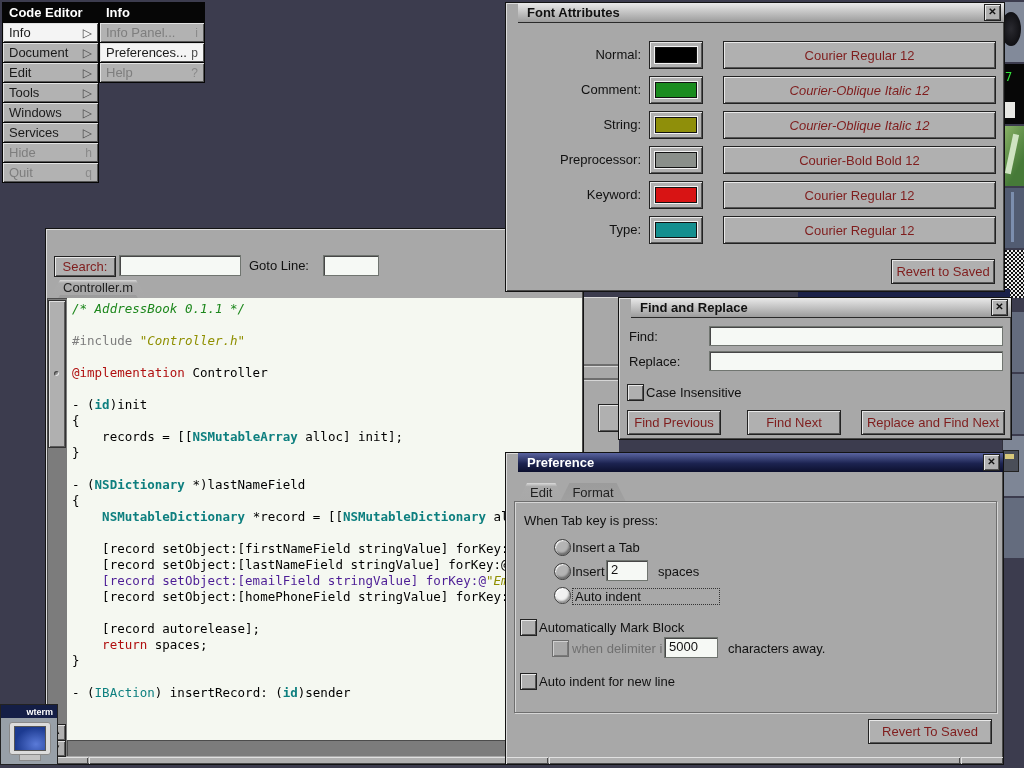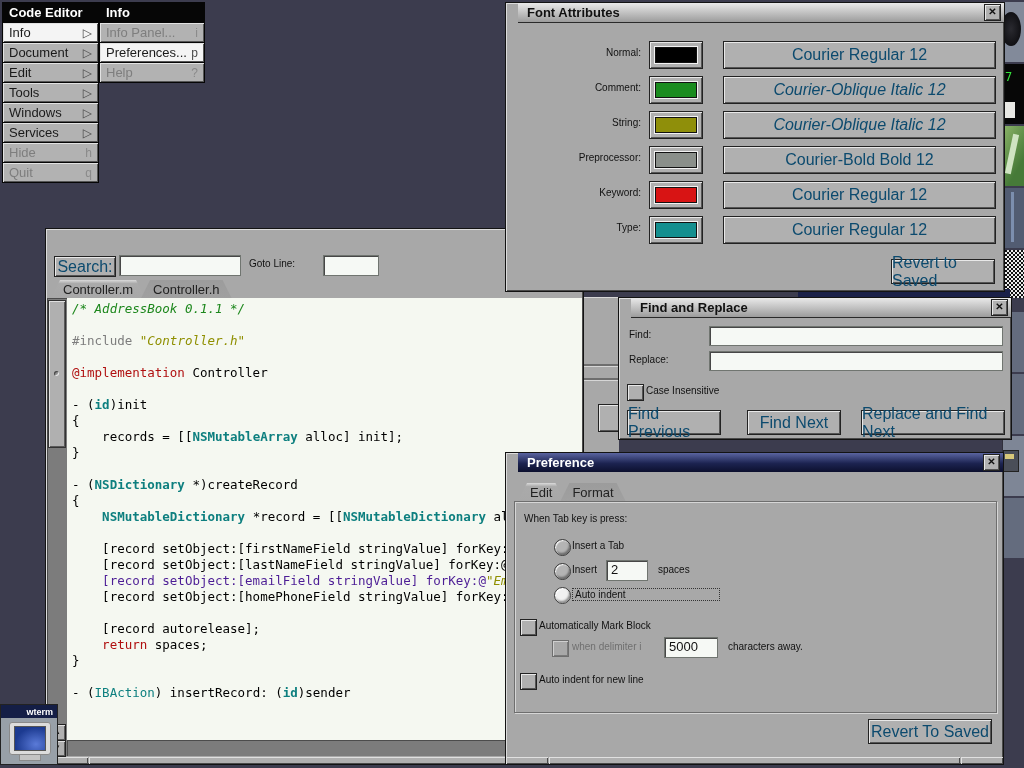--- a/index.html
+++ b/index.html
@@ -15,25 +15,25 @@
   .tb-blue{background:linear-gradient(#5a64a0,#1c2350 55%,#0c102e);color:#fff;}
   .tbtxt{margin-left:6px;white-space:nowrap;overflow:hidden;}
   .xbtn{margin-left:auto;width:15px;height:15px;background:#b2b2b2;border:1px solid #222;
     box-shadow:inset 1px 1px 0 #e8e8e8, inset -1px -1px 0 #555;
     font-size:10px;line-height:14px;text-align:center;color:#111;font-weight:bold;}
   .minibtn{width:15px;height:15px;background:#b2b2b2;border:1px solid #222;flex:0 0 auto;
     box-shadow:inset 1px 1px 0 #e8e8e8, inset -1px -1px 0 #555;display:flex;align-items:center;justify-content:center;}
   .minibox{width:7px;height:7px;border:1px solid #222;background:#9a9a9a;}
   .btn{position:absolute;background:#b0b0b0;border:1px solid #222;
     box-shadow:inset 1px 1px 0 #e8e8e8, inset -1px -1px 0 #555;
-    display:flex;align-items:center;justify-content:center;font-size:16px;color:#0c4a6e;}
+    display:flex;align-items:center;justify-content:center;font-size:13px;color:#7f1d1d;}
   .field{position:absolute;background:#f6f9f5;border:1px solid #707570;
     box-shadow:inset 1px 1px 0 #474747;font-size:13px;padding:1px 4px;box-sizing:border-box;
     font-family:"Liberation Sans",sans-serif;}
-  .lbl{position:absolute;font-size:10px;color:#111;white-space:nowrap;}
+  .lbl{position:absolute;font-size:13px;color:#111;white-space:nowrap;}
   .lbl-dim{color:#707070;}
   
   .menu{position:absolute;border:1px solid #060606;background:#060606;}
   .menu-title{height:19px;background:#060606;color:#fff;font-weight:bold;font-size:13px;
     display:flex;align-items:center;padding:0 6px;}
   .menu-item{height:19px;background:#b2b2b2;box-shadow:inset 1px 1px 0 #e2e2e2, inset -1px -1px 0 #565656;
     display:flex;align-items:center;padding:0 6px;font-size:13px;color:#1a1a1a;margin-top:1px;}
   .menu-item.hl{background:#f4f4f4;}
   .menu-item.dis{color:#7e7e7e;}
   .menu-acc{margin-left:auto;font-size:12px;color:#4a4a4a;}
@@ -122,21 +122,21 @@
     <div class="frag-line" style="left:0;top:80px;width:37px;"></div>
     <div class="abs" style="left:16px;top:106px;width:21px;height:26px;background:#b0b0b0;border:1px solid #222;box-shadow:inset 1px 1px 0 #e8e8e8, inset -1px -1px 0 #555;"></div>
   </div>
   <div class="abs" style="left:798px;top:289px;width:212px;height:8px;background:#1a2048;"></div>
 
   <div class="win" id="win-editor" style="left:45px;top:228px;width:537px;height:535px;">
     <div class="btn" style="left:8px;top:27px;width:60px;height:19px;">Search:</div>
     <div class="field" style="left:73px;top:26px;width:122px;height:21px;"></div>
     <span class="lbl" style="left:203px;top:29px;">Goto Line:</span>
     <div class="field" style="left:277px;top:26px;width:56px;height:21px;"></div>
-    <div class="abs" id="editor-tabs" style="left:5px;top:51px;height:18px;display:flex;">
+    <div class="abs" id="editor-tabs" style="left:5px;top:51px;height:18px;display:flex;flex-direction:column;">
         <div class="tab active">Controller.m</div>
         <div class="tab">Controller.h</div>
       </div>
 
     <div class="vsb" style="left:1px;top:69px;width:20px;height:458px;">
       <div class="sb-thumb" style="top:2px;height:146px;">
         <div class="dimple"></div>
       </div>
       <div class="sb-btn" style="left:1px;top:426px;">▲</div>
       <div class="sb-btn" style="left:1px;top:442px;">▼</div>
@@ -148,21 +148,21 @@
           <div class="cl"></div>
           <div class="cl"><span style="color: rgb(125, 125, 125);">#include</span><span style="color: rgb(0, 0, 0);"> </span><span style="color: rgb(143, 143, 0); font-style: italic;">"Controller.h"</span></div>
           <div class="cl"></div>
           <div class="cl"><span style="color: rgb(176, 16, 16);">@implementation</span><span style="color: rgb(0, 0, 0);"> Controller</span></div>
           <div class="cl"></div>
           <div class="cl"><span style="color: rgb(0, 0, 0);">- (</span><span style="color: rgb(13, 127, 127); font-weight: bold;">id</span><span style="color: rgb(0, 0, 0);">)init</span></div>
           <div class="cl"><span style="color: rgb(0, 0, 0);">{</span></div>
           <div class="cl"><span style="color: rgb(0, 0, 0);">    records = [[</span><span style="color: rgb(13, 127, 127); font-weight: bold;">NSMutableArray</span><span style="color: rgb(0, 0, 0);"> alloc] init];</span></div>
           <div class="cl"><span style="color: rgb(0, 0, 0);">}</span></div>
           <div class="cl"></div>
-          <div class="cl"><span style="color: rgb(0, 0, 0);">- (</span><span style="color: rgb(13, 127, 127); font-weight: bold;">NSDictionary</span><span style="color: rgb(0, 0, 0);"> *)createRecord</span></div>
+          <div class="cl"><span style="color: rgb(0, 0, 0);">- (</span><span style="color: rgb(13, 127, 127); font-weight: bold;">NSDictionary</span><span style="color: rgb(0, 0, 0);"> *)lastNameField</span></div>
           <div class="cl"><span style="color: rgb(0, 0, 0);">{</span></div>
           <div class="cl"><span style="color: rgb(0, 0, 0);">    </span><span style="color: rgb(13, 127, 127); font-weight: bold;">NSMutableDictionary</span><span style="color: rgb(0, 0, 0);"> *record = [[</span><span style="color: rgb(13, 127, 127); font-weight: bold;">NSMutableDictionary</span><span style="color: rgb(0, 0, 0);"> alloc]</span></div>
           <div class="cl"></div>
           <div class="cl"><span style="color: rgb(0, 0, 0);">    [record setObject:[firstNameField stringValue] forKey:@</span><span style="color: rgb(143, 143, 0); font-style: italic;">"Fi</span></div>
           <div class="cl"><span style="color: rgb(0, 0, 0);">    [record setObject:[lastNameField stringValue] forKey:@</span><span style="color: rgb(143, 143, 0); font-style: italic;">"Las</span></div>
           <div class="cl"><span style="color: #4c1d95;">    [record setObject:[emailField stringValue] forKey:@</span><span style="color: rgb(143, 143, 0); font-style: italic;">"Email</span></div>
           <div class="cl"><span style="color: rgb(0, 0, 0);">    [record setObject:[homePhoneField stringValue] forKey:@</span><span style="color: rgb(143, 143, 0); font-style: italic;">"Ho</span></div>
           <div class="cl"></div>
           <div class="cl"><span style="color: rgb(0, 0, 0);">    [record autorelease];</span></div>
           <div class="cl"><span style="color: rgb(0, 0, 0);">    </span><span style="color: rgb(176, 16, 16);">return</span><span style="color: rgb(0, 0, 0);"> spaces;</span></div>

